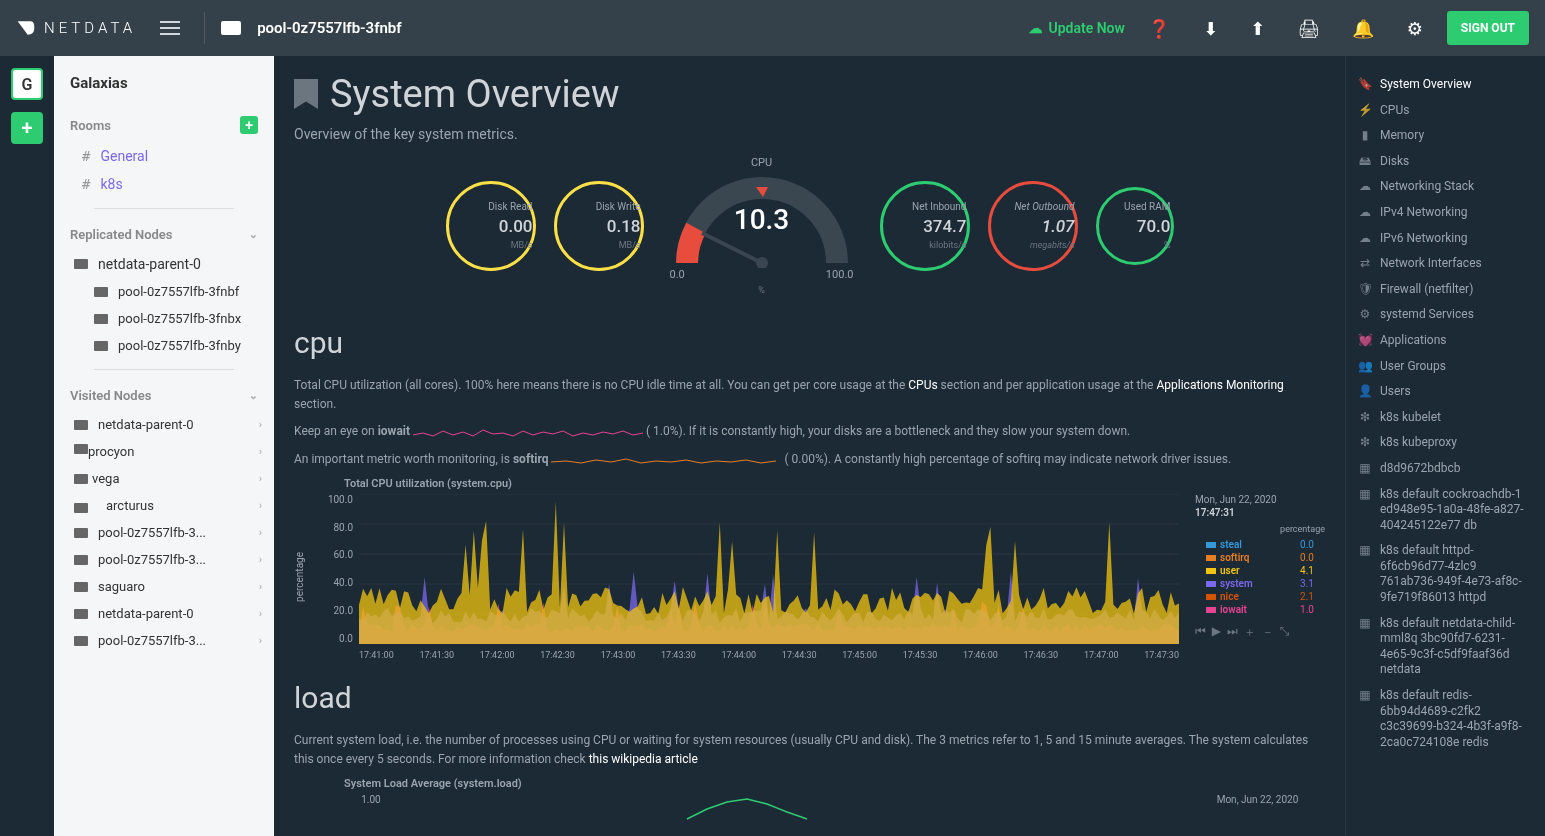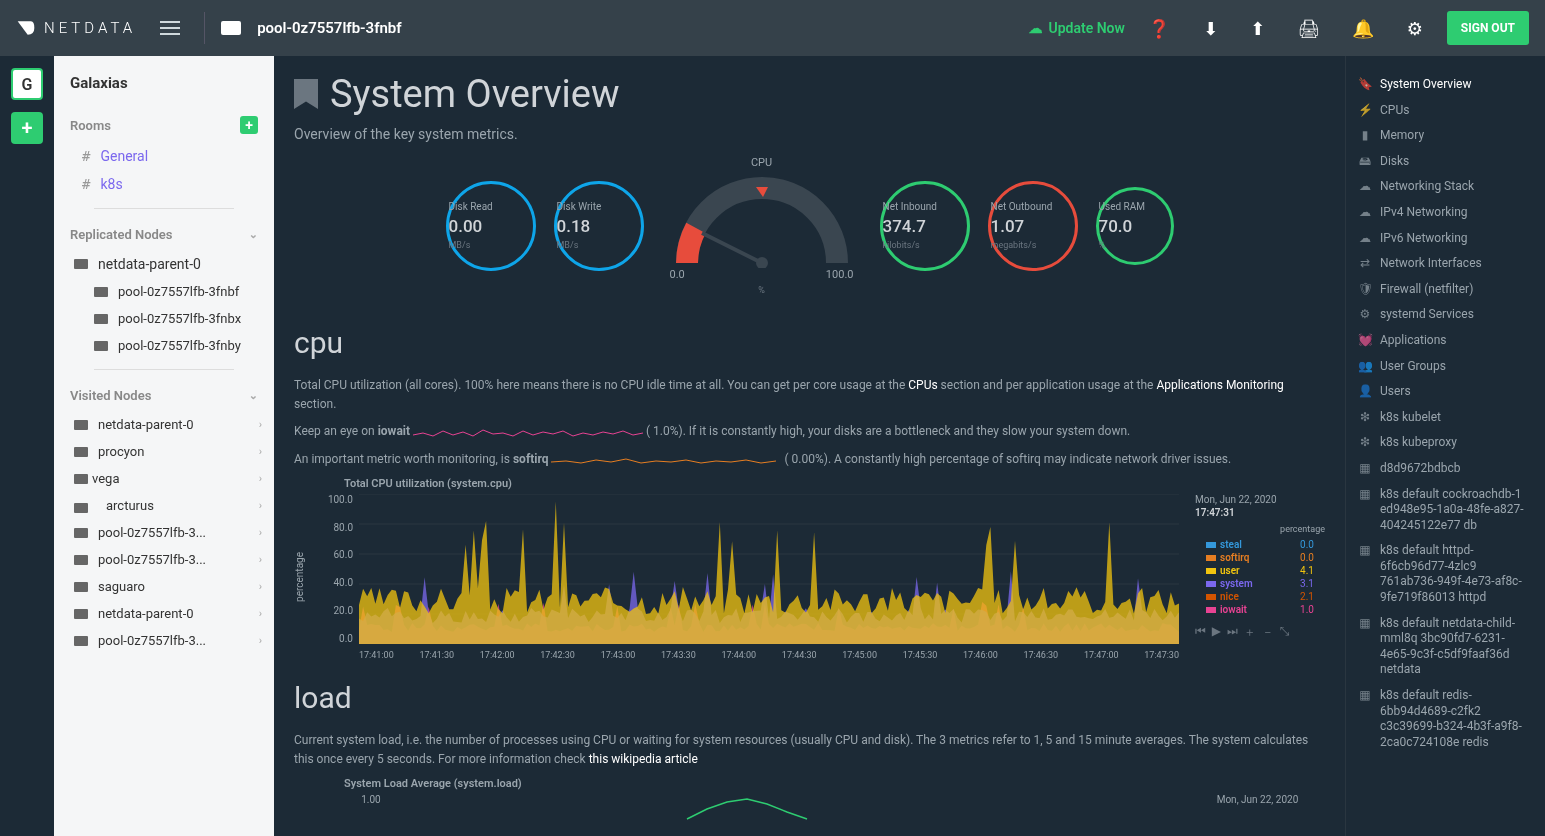--- a/index.html
+++ b/index.html
@@ -33,23 +33,23 @@
 .side-subnode { padding:6px 16px 6px 40px; display:flex; align-items:center; gap:10px; cursor:pointer; font-size:13px; }
 .side-vnode { padding:6px 12px 6px 20px; display:flex; align-items:center; gap:10px; cursor:pointer; font-size:13px; justify-content:space-between; }
 .chev { color:#aaa; font-size:11px; }
 .hr { height:1px; background:#ddd; margin:10px 40px; }
 .content { flex:1; overflow-y:auto; padding:16px 20px; position:relative; }
 .page-title { display:flex; align-items:center; gap:12px; }
 .bookmark { width:24px; height:30px; background:#6b7680; clip-path:polygon(0 0,100% 0,100% 100%,50% 75%,0 100%); }
 h1 { font-size:38px; font-weight:400; color:#d0d4d8; }
 .subtitle { color:#9aa5ad; font-size:14px; margin:10px 0 14px; }
 .gauges { display:flex; gap:18px; align-items:center; justify-content:center; margin-bottom:30px; }
-.gauge-sm { width:90px; height:90px; border:3px solid #0ea5e9; border-radius:50%; display:flex; flex-direction:column; align-items:flex-start; justify-content:center; position:relative; }
+.gauge-sm { width:90px; height:90px; border:3px solid #fde047; border-radius:50%; display:flex; flex-direction:column; align-items:flex-end; justify-content:center; position:relative; }
 .gauge-sm.green { border-color:#2ecc71; }
-.gauge-sm.red { border-color:#e74c3c; }
+.gauge-sm.red { border-color:#e74c3c;font-style:italic; }
 .gauge-lbl { font-size:10px; color:#9aa5ad; margin-bottom:4px; }
 .gauge-val { font-size:17px; color:#d0d4d8; font-weight:500; }
 .gauge-unit { font-size:9px; color:#6b7680; margin-top:4px; }
 .gauge-big { width:200px; position:relative; text-align:center; }
 .gauge-big-lbl { font-size:11px; color:#9aa5ad; margin-bottom:4px; }
 .gauge-arc { width:180px; height:95px; margin:0 auto; position:relative; }
 .gauge-big-val { font-size:28px; color:#fff; font-weight:500; position:absolute; top:30px; left:0; right:0; }
 .gauge-scale { display:flex; justify-content:space-between; font-size:11px; color:#9aa5ad; padding:0 8px; }
 h2 { font-size:30px; font-weight:400; color:#d0d4d8; margin:20px 0 16px; }
 .desc { color:#9aa5ad; font-size:12px; line-height:1.6; margin-bottom:8px; }
@@ -159,21 +159,21 @@
     </div>
     <div id="visited">
         <div class="side-vnode">
           <span style="display:flex;gap:10px;align-items:center">
             <span class="node-ico"></span>
             <span>netdata-parent-0</span>
           </span>
           <span class="chev">›</span>
         </div>
         <div class="side-vnode">
-          <span style="display:flex;gap:10px;align-items:center">
+          <span style="display:flex;gap:0;">
             <span class="node-ico"></span>
             <span>procyon</span>
           </span>
           <span class="chev">›</span>
         </div>
         <div class="side-vnode">
           <span style="display:flex;gap:4px;align-items:center">
             <span class="node-ico"></span>
             <span>vega</span>
           </span>
@@ -245,20 +245,21 @@
       <div class="gauge-big">
         <div class="gauge-big-lbl">CPU</div>
         <div class="gauge-arc">
           <svg width="180" height="95" viewBox="0 0 180 95">
             <path d="M 15 90 A 75 75 0 0 1 165 90" fill="none" stroke="#3a4650" stroke-width="22"></path>
             <path d="M 15 90 A 75 75 0 0 1 24 55" fill="none" stroke="#e74c3c" stroke-width="22"></path>
             <path d="M 84 14 L 96 14 L 91 24 Z" fill="#e74c3c"></path>
             <line x1="90" y1="90" x2="30" y2="60" stroke="#3a4650" stroke-width="4"></line>
             <circle cx="90" cy="90" r="6" fill="#3a4650"></circle>
           </svg>
+          <div class="gauge-big-val">10.3</div>
         </div>
         <div class="gauge-scale">
           <span>0.0</span>
           <span>100.0</span>
         </div>
         <div class="gauge-unit">%</div>
       </div>
       <div class="gauge-sm green">
         <div class="gauge-lbl">Net Inbound</div>
         <div class="gauge-val">374.7</div>

